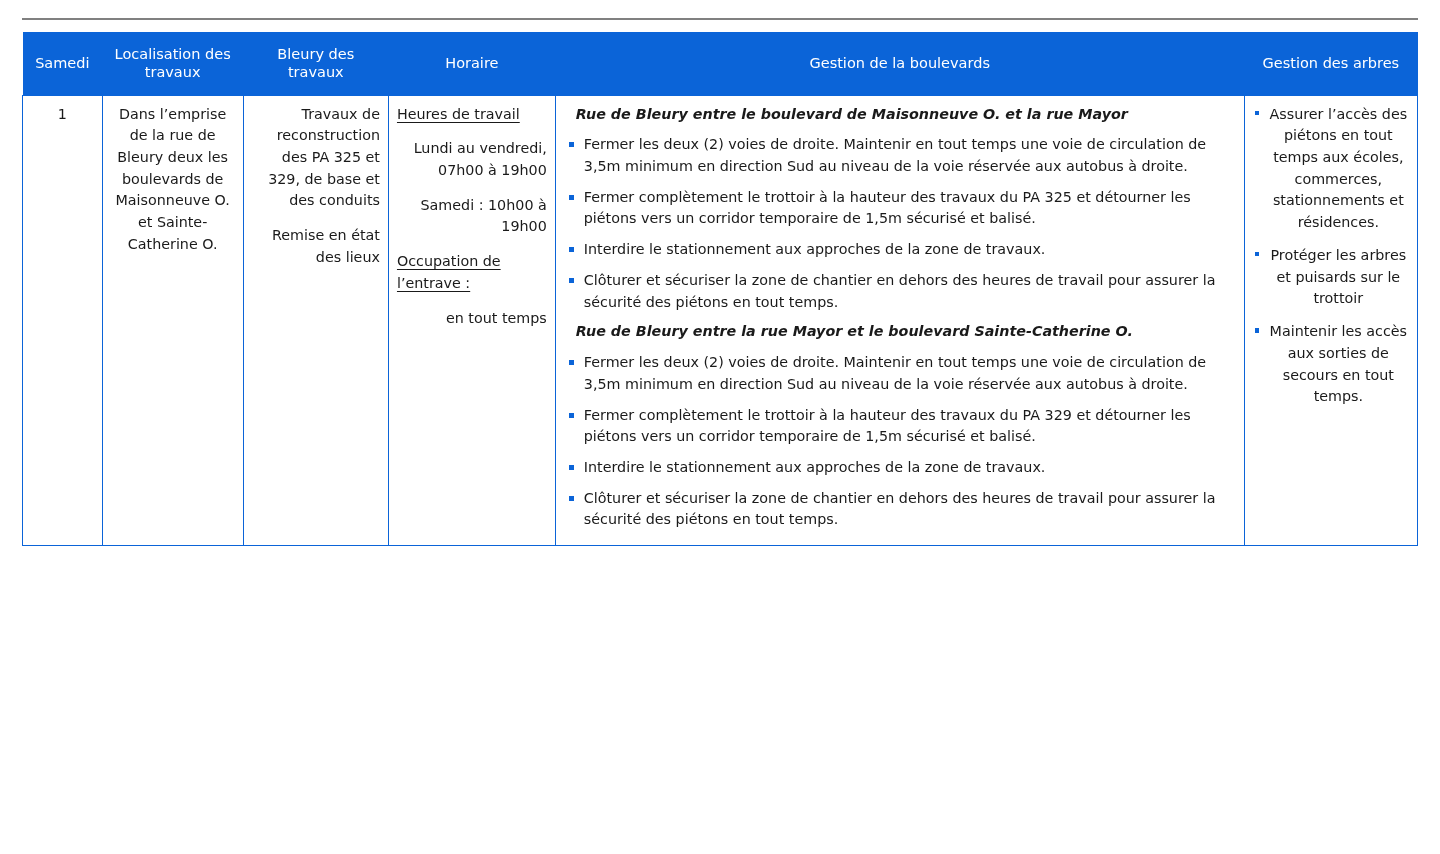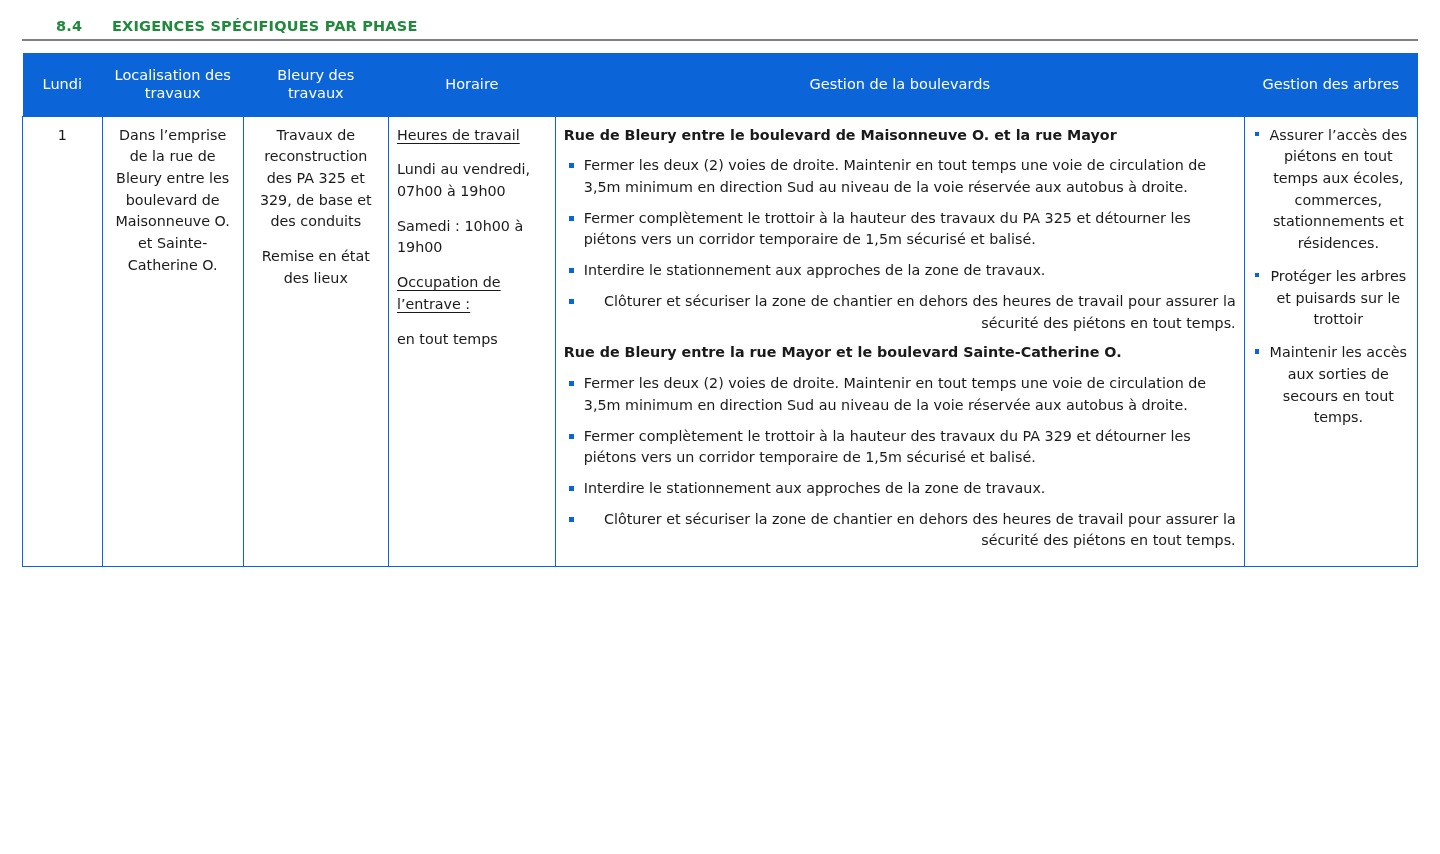--- a/index.html
+++ b/index.html
@@ -106,45 +106,47 @@
   col.w-imp   { width: 161px; }
 
   
   .hor-label {
     text-decoration: underline;
     text-underline-offset: 2.5px;
     margin-bottom: 13px;
   }
   .hor-block {
     margin-bottom: 13px;
+    text-align: right;
   }
   .hor-block:last-child { margin-bottom: 0; }
 
   
   .grp-title {
     font-weight: 700;
-    margin: 0 0 9px 0;
+    margin: 0 0 9px 12px;
     text-align: justify;
+    font-style: italic;
   }
   .grp-title.spaced {
     text-align: justify;
     text-align-last: left;
     margin-top: 8px;
   }
   ul.bul {
     list-style: none;
     margin: 0 0 4px 0;
     padding: 0;
   }
   ul.bul > li {
     position: relative;
     padding-left: 20px;
     margin-bottom: 9px;
   }
-  ul.bul > li:last-child { margin-bottom: 2px; text-align: right; }
+  ul.bul > li:last-child { margin-bottom: 2px; }
   ul.bul > li::before {
     content: "";
     position: absolute;
     left: 5px;
     top: 8px;
     width: 5px;
     height: 5px;
     background: #0b64d8;
   }
 
@@ -168,51 +170,47 @@
     width: 4.5px;
     height: 4.5px;
     background: #0b64d8;
   }
 </style>
 </head>
 <body>
 
 <div class="page">
 
-  <div class="section-head">
-    <span class="section-num">8.4</span>
-    <span class="section-title">EXIGENCES SPÉCIFIQUES PAR PHASE</span>
-  </div>
   <div class="head-rule"></div>
 
   <table class="req">
     <colgroup>
       <col class="w-phase">
       <col class="w-loc">
       <col class="w-nat">
       <col class="w-hor">
       <col class="w-circ">
       <col class="w-imp">
     </colgroup>
     <thead>
       <tr>
-        <th>Lundi</th>
+        <th>Samedi</th>
         <th>Localisation des travaux</th>
         <th>Bleury des travaux</th>
         <th>Horaire</th>
         <th>Gestion de la boulevards</th>
         <th>Gestion des arbres</th>
       </tr>
     </thead>
     <tbody>
       <tr>
 
         <td class="c-phase">1</td>
 
-        <td class="c-loc">Dans l’emprise de la rue de Bleury entre les boulevard de Maisonneuve O. et Sainte-Catherine O.</td>
+        <td class="c-loc">Dans l’emprise de la rue de Bleury deux les boulevards de Maisonneuve O. et Sainte-Catherine O.</td>
 
         <td class="c-nat">
           <div class="hor-block">Travaux de reconstruction des PA 325 et 329, de base et des conduits</div>
           <div class="hor-block">Remise en état des lieux</div>
         </td>
 
         <td class="c-hor">
           <div class="hor-label">Heures de travail</div>
           <div class="hor-block">Lundi au vendredi, 07h00 à 19h00</div>
           <div class="hor-block">Samedi : 10h00 à 19h00</div>

